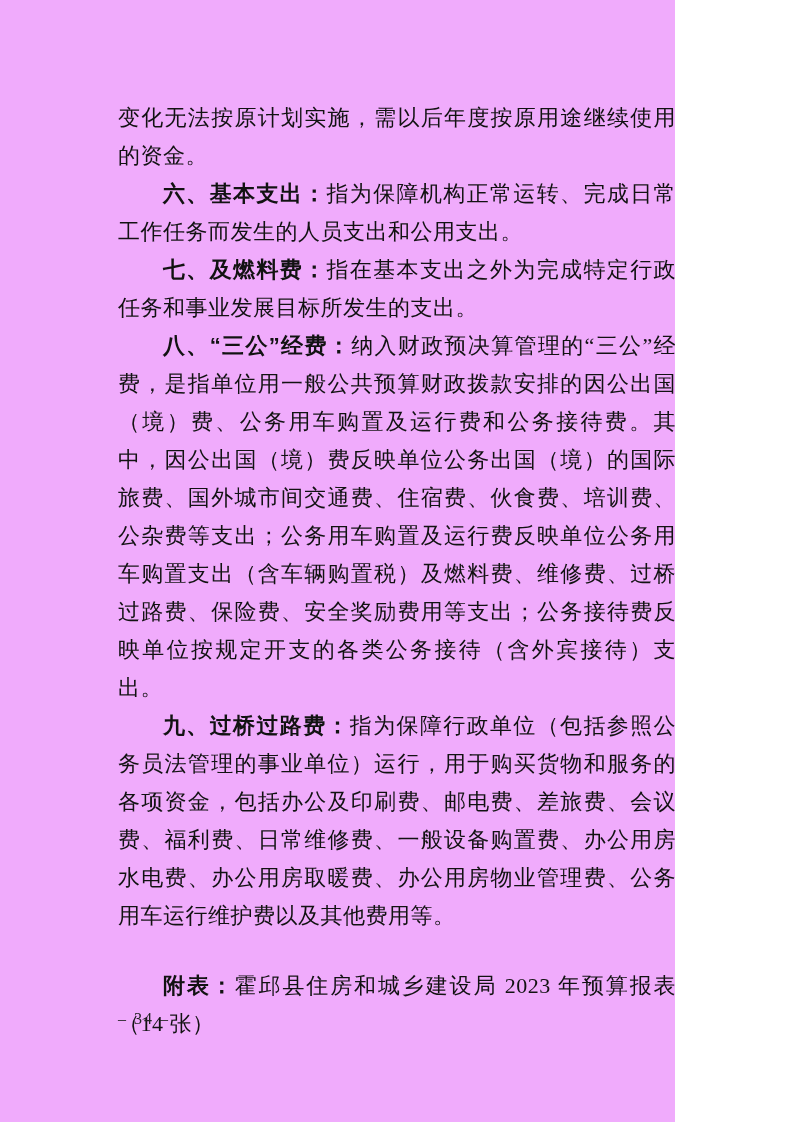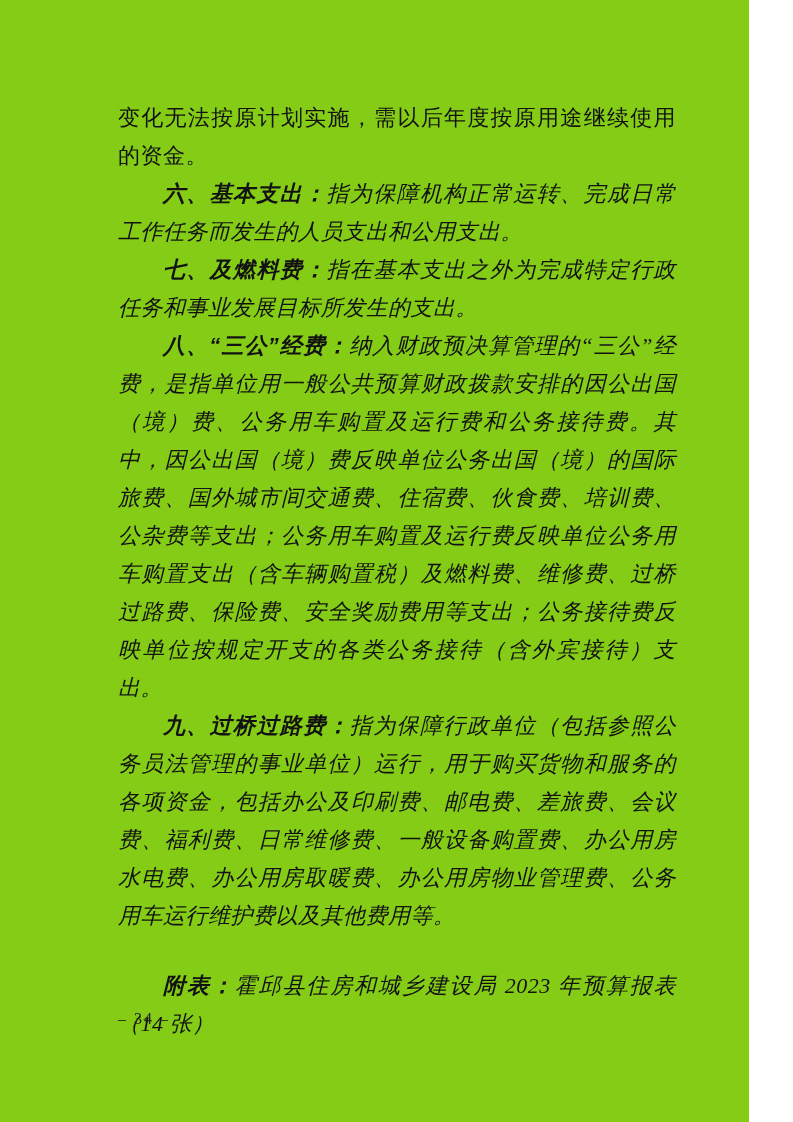--- a/index.html
+++ b/index.html
@@ -2,23 +2,23 @@
 <html lang="zh"><head>
 <meta charset="utf-8">
 <style>
   html, body {
     margin: 0;
     padding: 0;
     background: #ffffff;
   }
   .page {
     position: relative;
-    width: 749px;
+    width: 675px;
     height: 1122px;
-    background: #84cc16;
+    background: #f0abfc;
     overflow: hidden;
     font-family: "Liberation Serif", "DejaVu Serif", serif;
     color: #121212;
   }
   .doc-body {
     position: absolute;
     left: 118px;
     top: 99px;
     width: 558px;
   }
@@ -26,21 +26,20 @@
     margin: 0;
     font-size: 22px;
     line-height: 38px;
     text-align: justify;
     text-justify: inter-character;
     letter-spacing: 0.5px;
     word-break: break-all;
   }
   .doc-body p.indent {
     text-indent: 45px;
-    font-style: italic;
   }
   .doc-body p.gap-before {
     margin-top: 32px;
   }
   .para-lead {
     font-weight: 700;
     font-family: "Liberation Sans", "DejaVu Sans", sans-serif;
   }
   .page-number {
     position: absolute;

